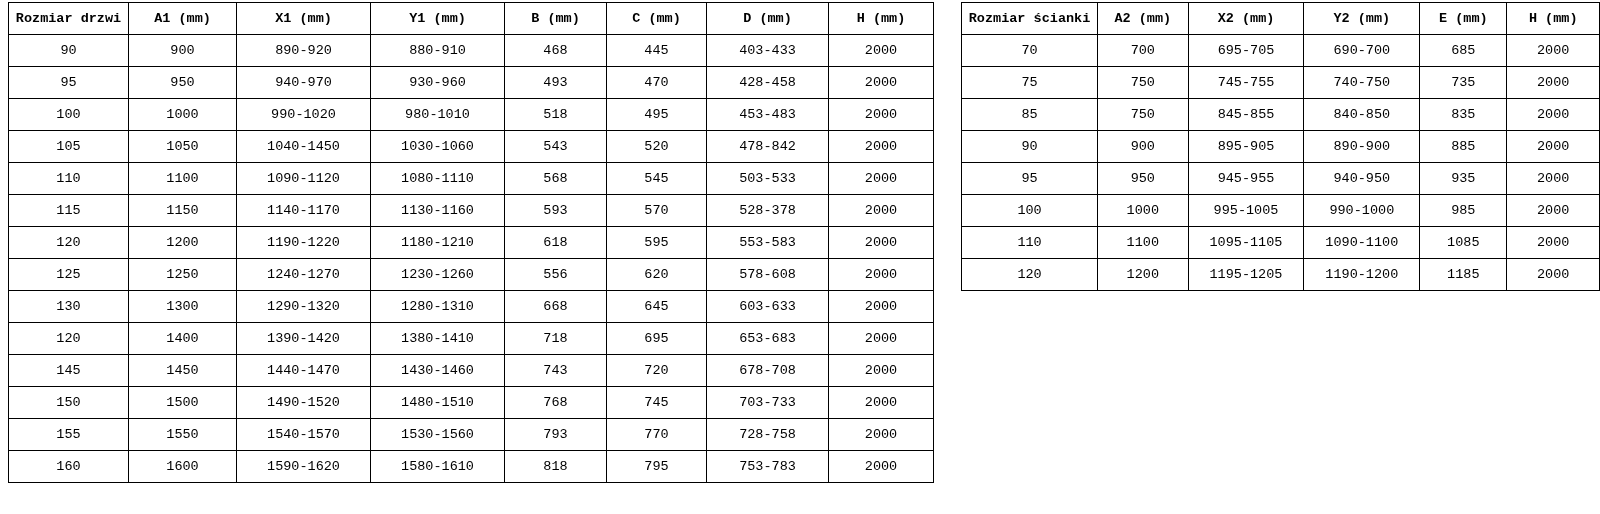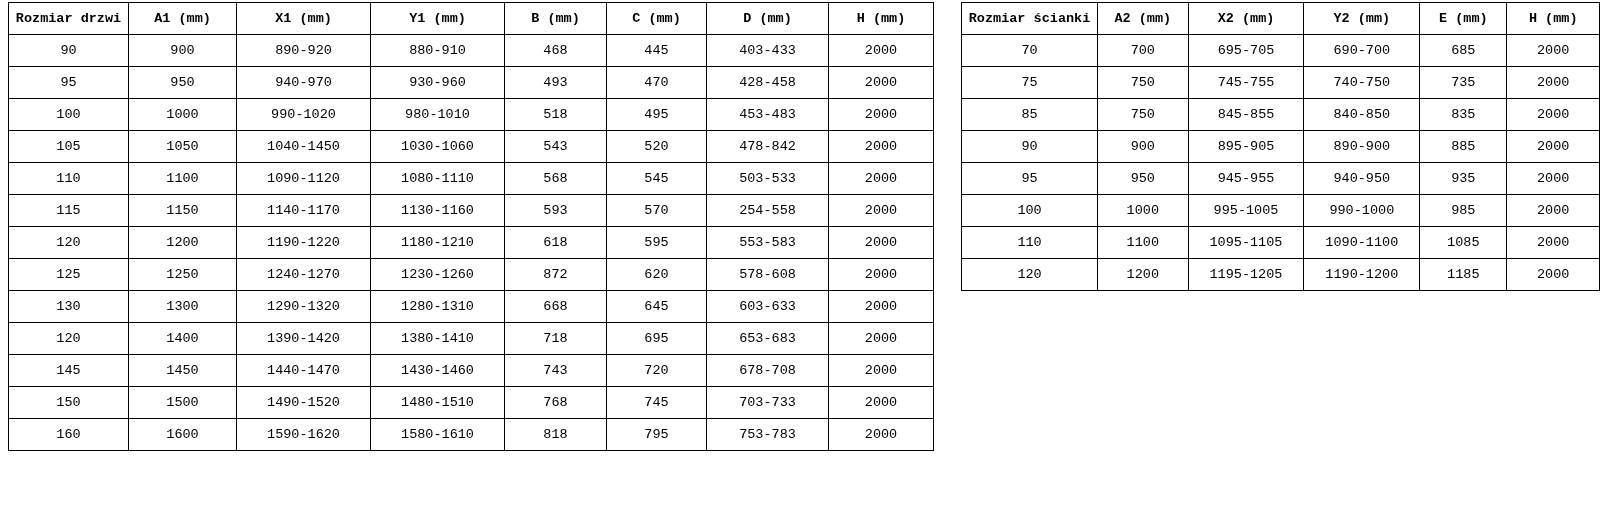--- a/index.html
+++ b/index.html
@@ -146,39 +146,39 @@
             <td>503-533</td>
             <td>2000</td>
           </tr>
           <tr>
             <td>115</td>
             <td>1150</td>
             <td>1140-1170</td>
             <td>1130-1160</td>
             <td>593</td>
             <td>570</td>
-            <td>254-558</td>
+            <td>528-378</td>
             <td>2000</td>
           </tr>
           <tr>
             <td>120</td>
             <td>1200</td>
             <td>1190-1220</td>
             <td>1180-1210</td>
             <td>618</td>
             <td>595</td>
             <td>553-583</td>
             <td>2000</td>
           </tr>
           <tr>
             <td>125</td>
             <td>1250</td>
             <td>1240-1270</td>
             <td>1230-1260</td>
-            <td>872</td>
+            <td>556</td>
             <td>620</td>
             <td>578-608</td>
             <td>2000</td>
           </tr>
           <tr>
             <td>130</td>
             <td>1300</td>
             <td>1290-1320</td>
             <td>1280-1310</td>
             <td>668</td>
@@ -207,20 +207,30 @@
             <td>2000</td>
           </tr>
           <tr>
             <td>150</td>
             <td>1500</td>
             <td>1490-1520</td>
             <td>1480-1510</td>
             <td>768</td>
             <td>745</td>
             <td>703-733</td>
+            <td>2000</td>
+          </tr>
+          <tr>
+            <td>155</td>
+            <td>1550</td>
+            <td>1540-1570</td>
+            <td>1530-1560</td>
+            <td>793</td>
+            <td>770</td>
+            <td>728-758</td>
             <td>2000</td>
           </tr>
           <tr>
             <td>160</td>
             <td>1600</td>
             <td>1590-1620</td>
             <td>1580-1610</td>
             <td>818</td>
             <td>795</td>
             <td>753-783</td>

